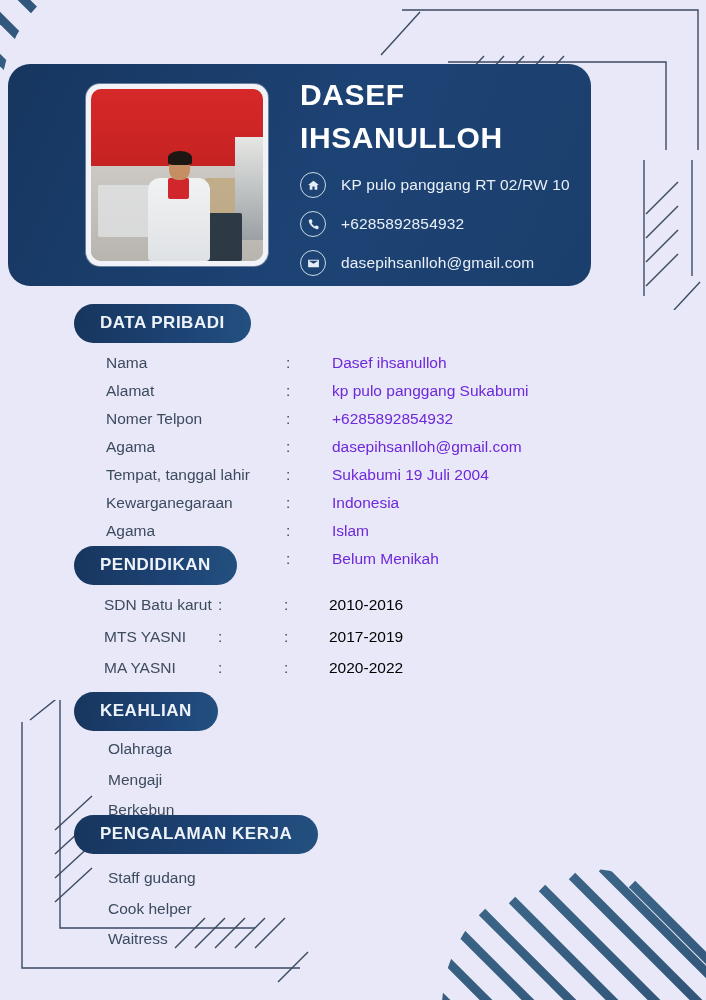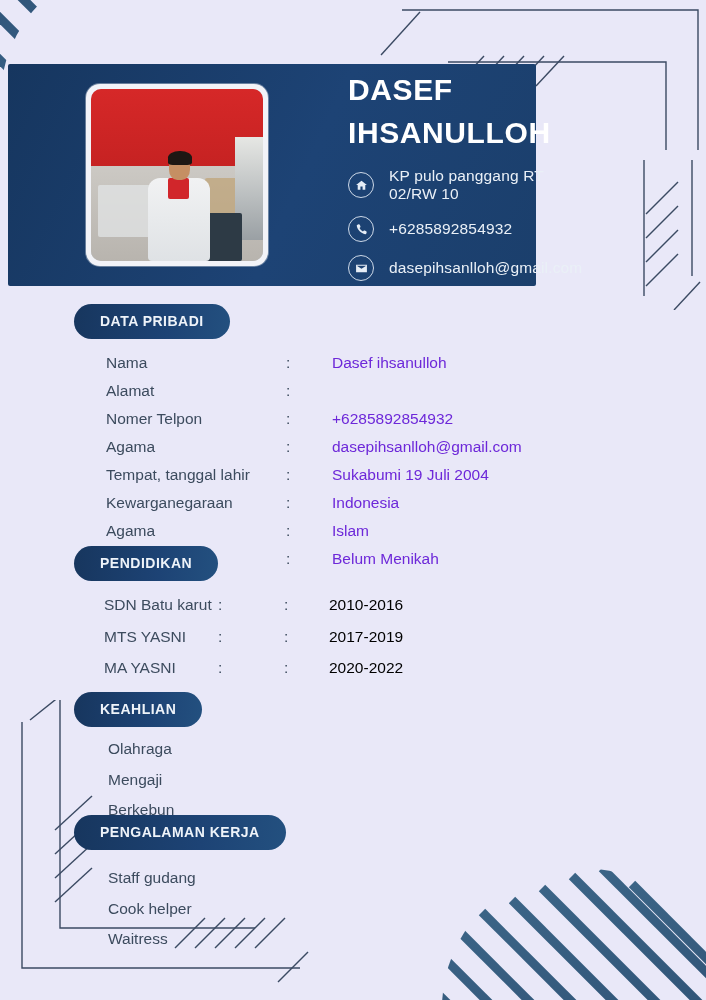--- a/index.html
+++ b/index.html
@@ -18,26 +18,25 @@
   .deco-tl-fan { left:-18px; top:-58px; width:250px; height:160px; overflow:hidden; }
   .deco-br-circle { right:-6px; bottom:-8px; width:280px; height:180px; overflow:hidden; }
 
   .deco-frame-tr { right:0; top:0; width:330px; height:150px; }
   .deco-frame-bl { left:0; bottom:0; width:330px; height:300px; }
   .deco-right-hatch { right:0; top:160px; width:90px; height:150px; }
 
   
   .header-card {
     position:absolute; left:8px; top:64px;
-    width:528px; height:222px;
-    border-radius:2px;
+    width:583px; height:222px;
+    border-radius:22px;
     background:linear-gradient(115deg,#16365f 0%,#1d4375 55%,#1b3f6c 100%);
     display:flex; align-items:center;
     padding-left:78px;
-    gap:48px;
   }
 
   .photo-frame {
     width:182px; height:182px;
     border-radius:14px;
     background:#f2f3f8;
     padding:5px;
     flex:0 0 auto;
     box-shadow:0 0 0 1px rgba(255,255,255,.35);
   }
@@ -91,21 +90,21 @@
     margin-left:15px;
     color:#eaf0f7; font-size:15.5px; letter-spacing:.15px;
   }
 
   
   .pill {
     display:inline-block;
     border-radius:999px;
     background:linear-gradient(95deg,#17365e 0%,#1d4375 60%,#23507f 100%);
     color:#eef3f9;
-    font-size:14px; font-weight:bold; letter-spacing:.5px;
+    font-size:17px; font-weight:bold; letter-spacing:.5px;
     padding:9px 26px 10px 26px;
   }
   .pill-wrap { position:absolute; }
 
   
   .section { position:absolute; }
 
   .kv-row { display:flex; align-items:baseline; line-height:1; }
   .kv-label { width:180px; color:#3c4b5e; font-size:15.5px; }
   .kv-colon { width:46px; color:#3c4b5e; font-size:15.5px; }
@@ -278,20 +277,21 @@
 <div class="section" style="left:106px; top:355px;">
 
   <div class="kv-row" style="margin-bottom:12.5px;">
     <span class="kv-label">Nama</span>
     <span class="kv-colon">:</span>
     <span class="kv-value">Dasef ihsanulloh</span>
   </div>
   <div class="kv-row" style="margin-bottom:12.5px;">
     <span class="kv-label">Alamat</span>
     <span class="kv-colon">:</span>
+    <span class="kv-value">kp pulo panggang Sukabumi</span>
   </div>
   <div class="kv-row" style="margin-bottom:12.5px;">
     <span class="kv-label">Nomer Telpon</span>
     <span class="kv-colon">:</span>
     <span class="kv-value">+6285892854932</span>
   </div>
   <div class="kv-row" style="margin-bottom:12.5px;">
     <span class="kv-label">Agama</span>
     <span class="kv-colon">:</span>
     <span class="kv-value">dasepihsanlloh@gmail.com</span>

